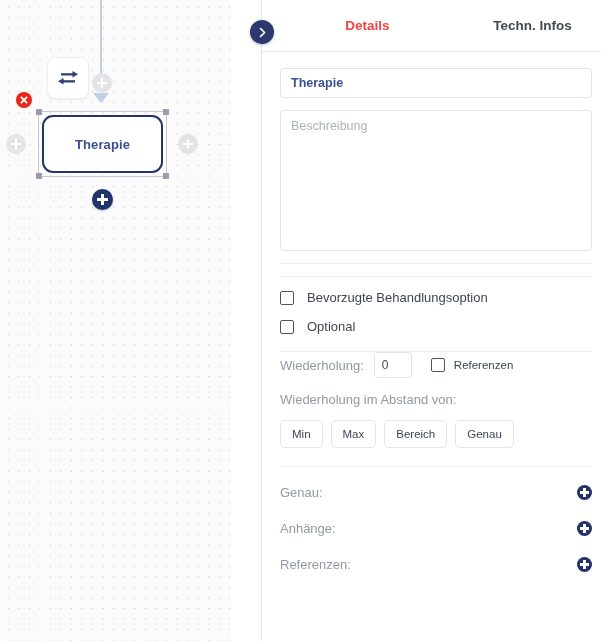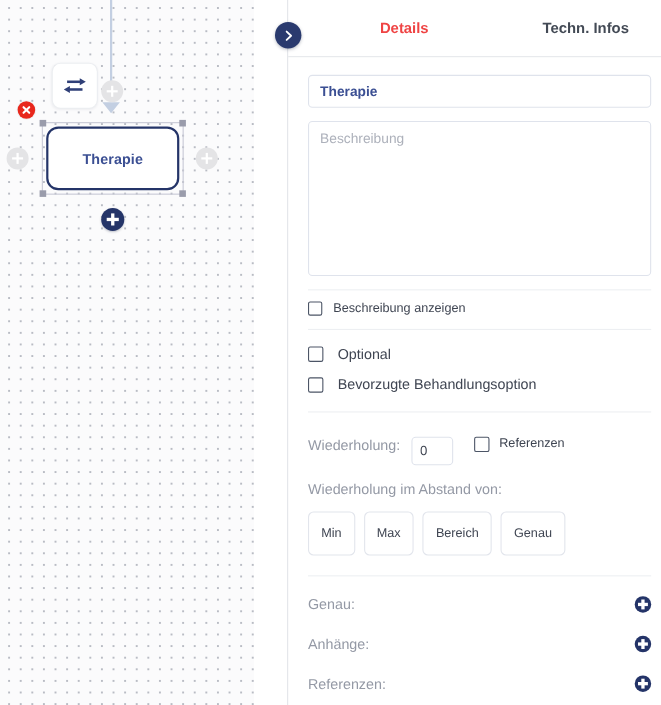--- a/index.html
+++ b/index.html
@@ -241,22 +241,22 @@
     border-radius: 2px;
     background: #ffffff;
     flex: 0 0 13px;
     cursor: pointer;
   }
   .cbox.lg { width: 14px; height: 14px; flex: 0 0 14px; }
   .cblabel { margin-left: 10px; color: #3f4552; font-size: 11.5px; }
   .cblabel.lg { font-size: 13px; margin-left: 13px; }
 
   .rep-row {
-    display: flex; 
-    margin-top: 22px;
+    display: flex; align-items: center;
+    margin-top: 0;
   }
   .muted-label { color: #9499a5; font-size: 13px; white-space: nowrap; }
   .num-input {
     width: 38px; height: 26px;
     margin-left: 10px;
     border: 1px solid #dfe3ec;
     border-radius: 4px;
     background: #ffffff;
     color: #3f4552;
     font-family: "Liberation Sans", sans-serif;
@@ -264,21 +264,21 @@
     padding: 0 7px;
     outline: none;
   }
   .rep-row .cbox { margin-left: 19px; }
   .rep-row .cblabel { margin-left: 9px; font-size: 11.5px; color: #3f4552; }
 
   .sub-label { margin-top: 14px; color: #9499a5; font-size: 13px; }
 
   .btn-row { display: flex; gap: 8px; margin-top: 13px; }
   .pill-btn {
-    height: 40px;
+    height: 28px;
     padding: 0 11px;
     border: 1px solid #e2e5ec;
     border-radius: 5px;
     background: #ffffff;
     color: #3f4552;
     font-family: "Liberation Sans", sans-serif;
     font-size: 11.5px;
     cursor: pointer;
     line-height: 26px;
   }
@@ -381,35 +381,31 @@
     </div>
 
     <div id="panel-body">
 
       <input class="name-input" type="text" value="Therapie" style="">
 
       <textarea class="desc-area" placeholder="Beschreibung" style=""></textarea>
 
       <div class="divider"></div>
 
-      <div class="cbrow sm">
-        <span class="cbox"></span>
-        <span class="cblabel">Beschreibung anzeigen</span>
-      </div>
 
       <div class="divider"></div>
+
+      <div class="cbrow" style="margin-top:13px;">
+        <span class="cbox lg"></span>
+        <span class="cblabel lg">Bevorzugte Behandlungsoption</span>
+      </div>
 
       <div class="cbrow" style="margin-top:14px;">
         <span class="cbox lg"></span>
         <span class="cblabel lg">Optional</span>
-      </div>
-
-      <div class="cbrow" style="margin-top:13px;">
-        <span class="cbox lg"></span>
-        <span class="cblabel lg">Bevorzugte Behandlungsoption</span>
       </div>
 
       <div class="divider" style="margin-top:17px;"></div>
 
       <div class="rep-row">
         <span class="muted-label">Wiederholung:</span>
         <input class="num-input" type="text" value="0" style="">
         <span class="cbox lg"></span>
         <span class="cblabel">Referenzen</span>
       </div>

